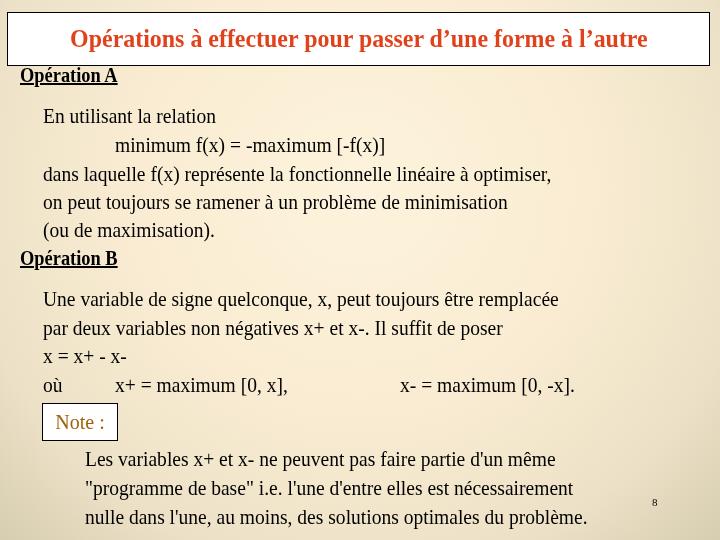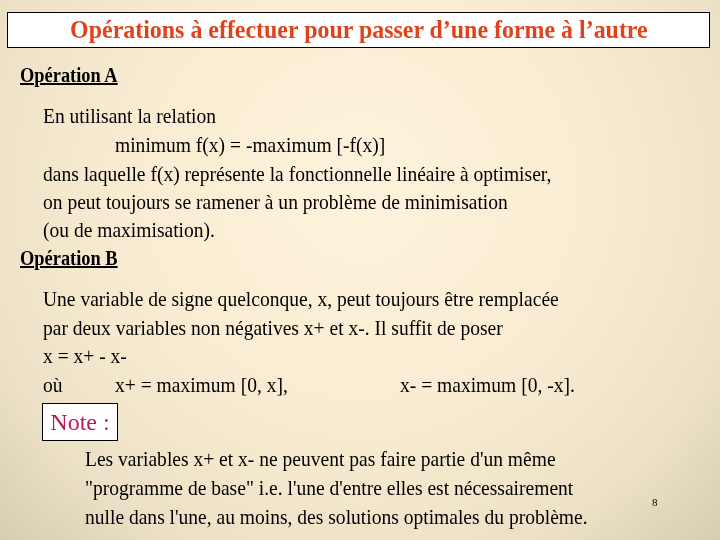--- a/index.html
+++ b/index.html
@@ -13,21 +13,21 @@
       position: relative;
       font-family: "Liberation Serif", serif;
       background: radial-gradient(ellipse at 50% 35%, #fdf3dc 0%, #f9ecd2 45%, #ece1c6 78%, #d6ccb0 100%);
       color: #000;
     }
     .title-box {
       position: absolute;
       left: 7px;
       top: 12px;
       width: 703px;
-      height: 36px;
+      height: 54px;
       background: #ffffff;
       border: 1px solid #000;
       box-sizing: border-box;
       display: flex;
       align-items: center;
       justify-content: center;
     }
     .title {
       font-family: "Liberation Serif", serif;
       font-weight: bold;
@@ -60,22 +60,22 @@
       width: 76px;
       height: 38px;
       background: #ffffff;
       border: 1px solid #000;
       box-sizing: border-box;
       display: flex;
       align-items: center;
       justify-content: center;
     }
     .note-label {
-      font-size: 24px;
-      color: #be185d;
+      font-size: 20px;
+      color: #a16207;
       white-space: nowrap;
     }
     .slide-number {
       position: absolute;
       left: 652px;
       top: 496px;
       font-size: 11px;
       color: #000;
     }
   </style>

